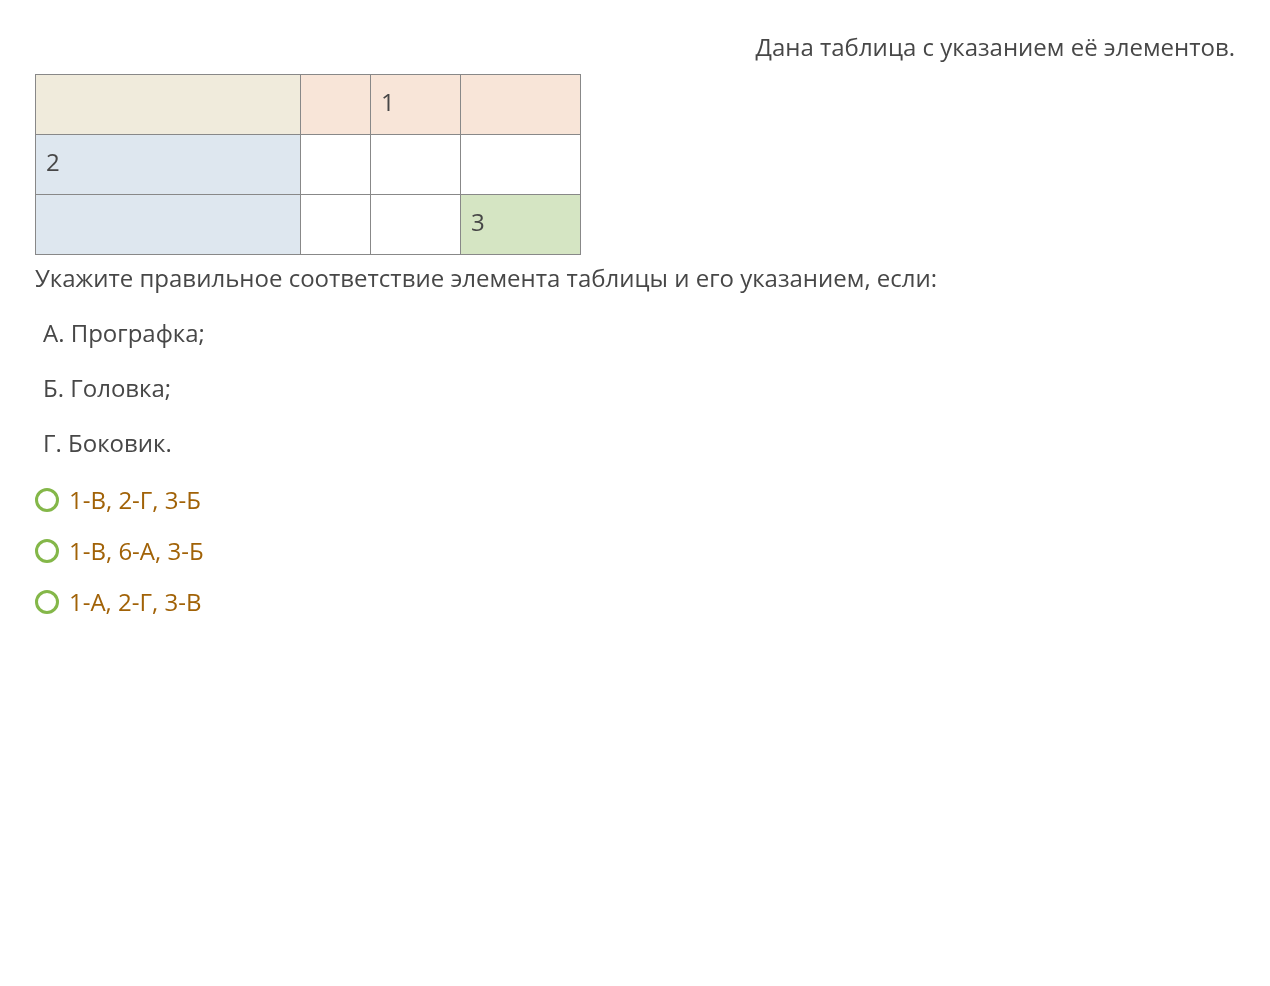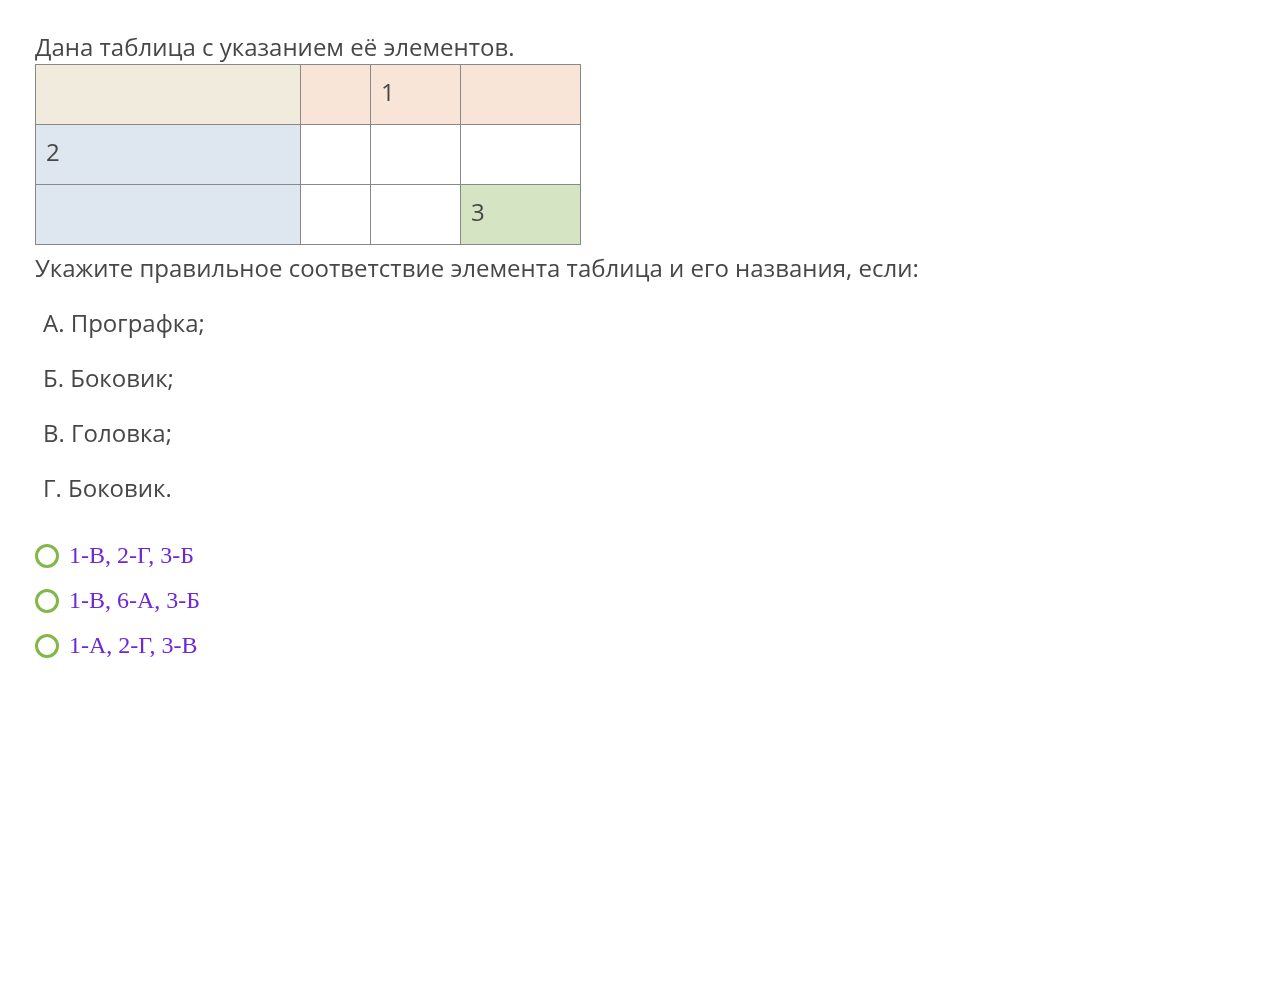--- a/index.html
+++ b/index.html
@@ -4,21 +4,23 @@
 <style>
   body {
     margin: 0;
     padding: 30px 35px;
     font-family: "Segoe UI", "Open Sans", Arial, sans-serif;
     font-size: 24px;
     color: #474747;
     background: #ffffff;
   }
   .question-text {
+    margin-bottom: 10px;
     line-height: 1.4;
+    text-align: right;
   }
   table.diagram {
     border-collapse: collapse;
     margin-bottom: 4px;
   }
   table.diagram td {
     border: 1px solid #888;
     padding: 10px 10px;
     vertical-align: top;
     font-size: 24px;
@@ -35,21 +37,21 @@
   .bg-blue  { background: #dee7ef; }
   .bg-green { background: #d5e5c3; }
   .bg-white { background: #ffffff; }
   .instruction {
     margin-top: 6px;
     margin-bottom: 22px;
     line-height: 1.4;
   }
   .defs {
     margin-left: 8px;
-    margin-bottom: 38px;
+    margin-bottom: 24px;
   }
   .defs p {
     margin: 0 0 22px 0;
   }
   .options {
     display: flex;
     flex-direction: column;
     gap: 18px;
   }
   .option {
@@ -61,22 +63,21 @@
   .radio {
     width: 24px;
     height: 24px;
     border: 3px solid #84b749;
     border-radius: 50%;
     flex-shrink: 0;
     box-sizing: border-box;
     background: #fff;
   }
   .option-label {
-    color: #6d28d9;
-    font-family: Liberation Serif, serif;
+    color: #a16207;
   }
 </style>
 </head>
 <body>
 
 <div class="question-text">Дана таблица с указанием её элементов.</div>
 
 <table class="diagram">
   <tbody>
       <tr>
@@ -93,26 +94,25 @@
   </tr>
   <tr>
     <td class="c-wide bg-blue"></td>
     <td class="c-narrow1 bg-white"></td>
     <td class="c-narrow2 bg-white"></td>
     <td class="c-narrow3 bg-green">3</td>
   </tr>
 </tbody>
   </table>
 
-<div class="instruction">Укажите правильное соответствие элемента таблица и его названия, если:</div>
+<div class="instruction">Укажите правильное соответствие элемента таблицы и его указанием, если:</div>
 
 <div class="defs">
   <p>А. Прографка;</p>
-  <p>Б. Боковик;</p>
-  <p>В. Головка;</p>
+  <p>Б. Головка;</p>
   <p>Г. Боковик.</p>
 </div>
 
 <div class="options">
   <div class="option">
     <span class="radio"></span>
     <span class="option-label">1-В, 2-Г, 3-Б</span>
   </div>
   <div class="option">
     <span class="radio"></span>

